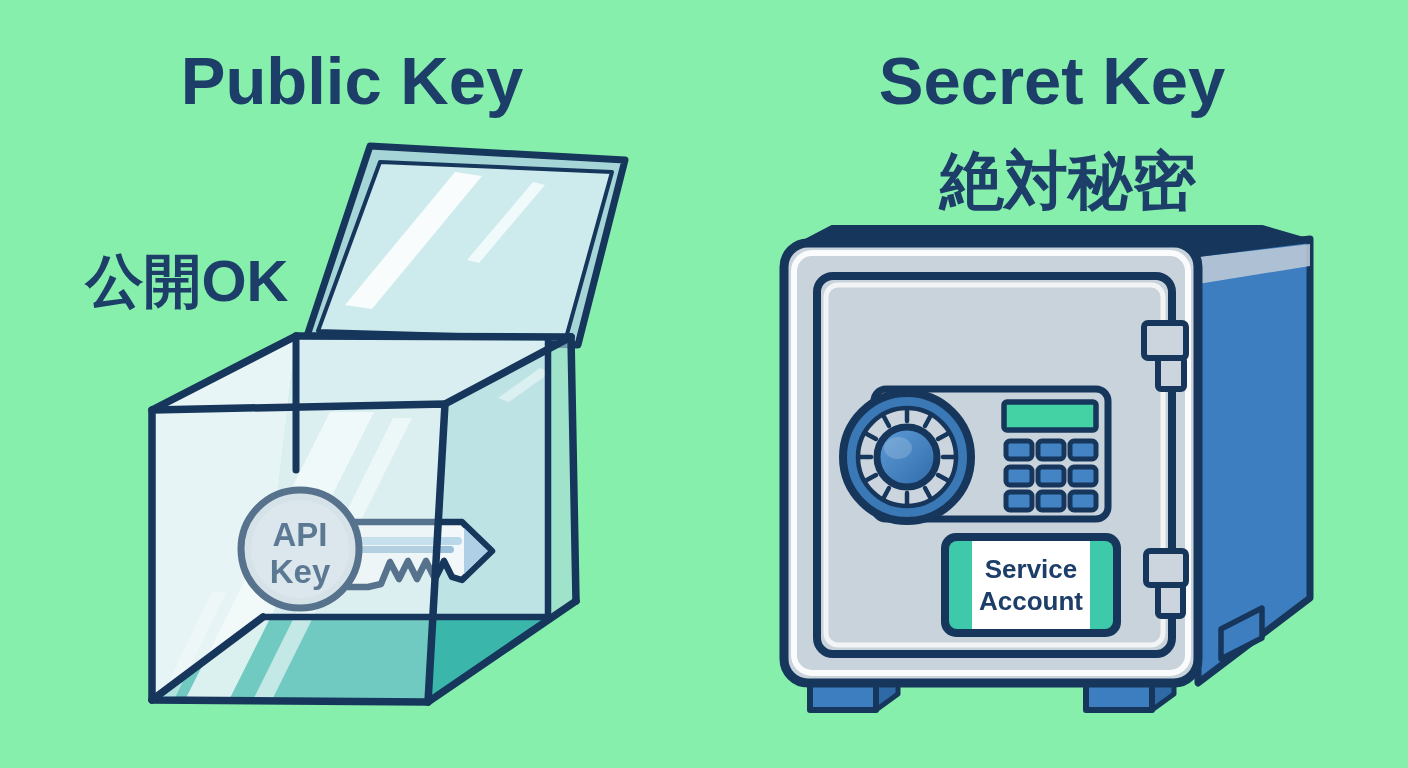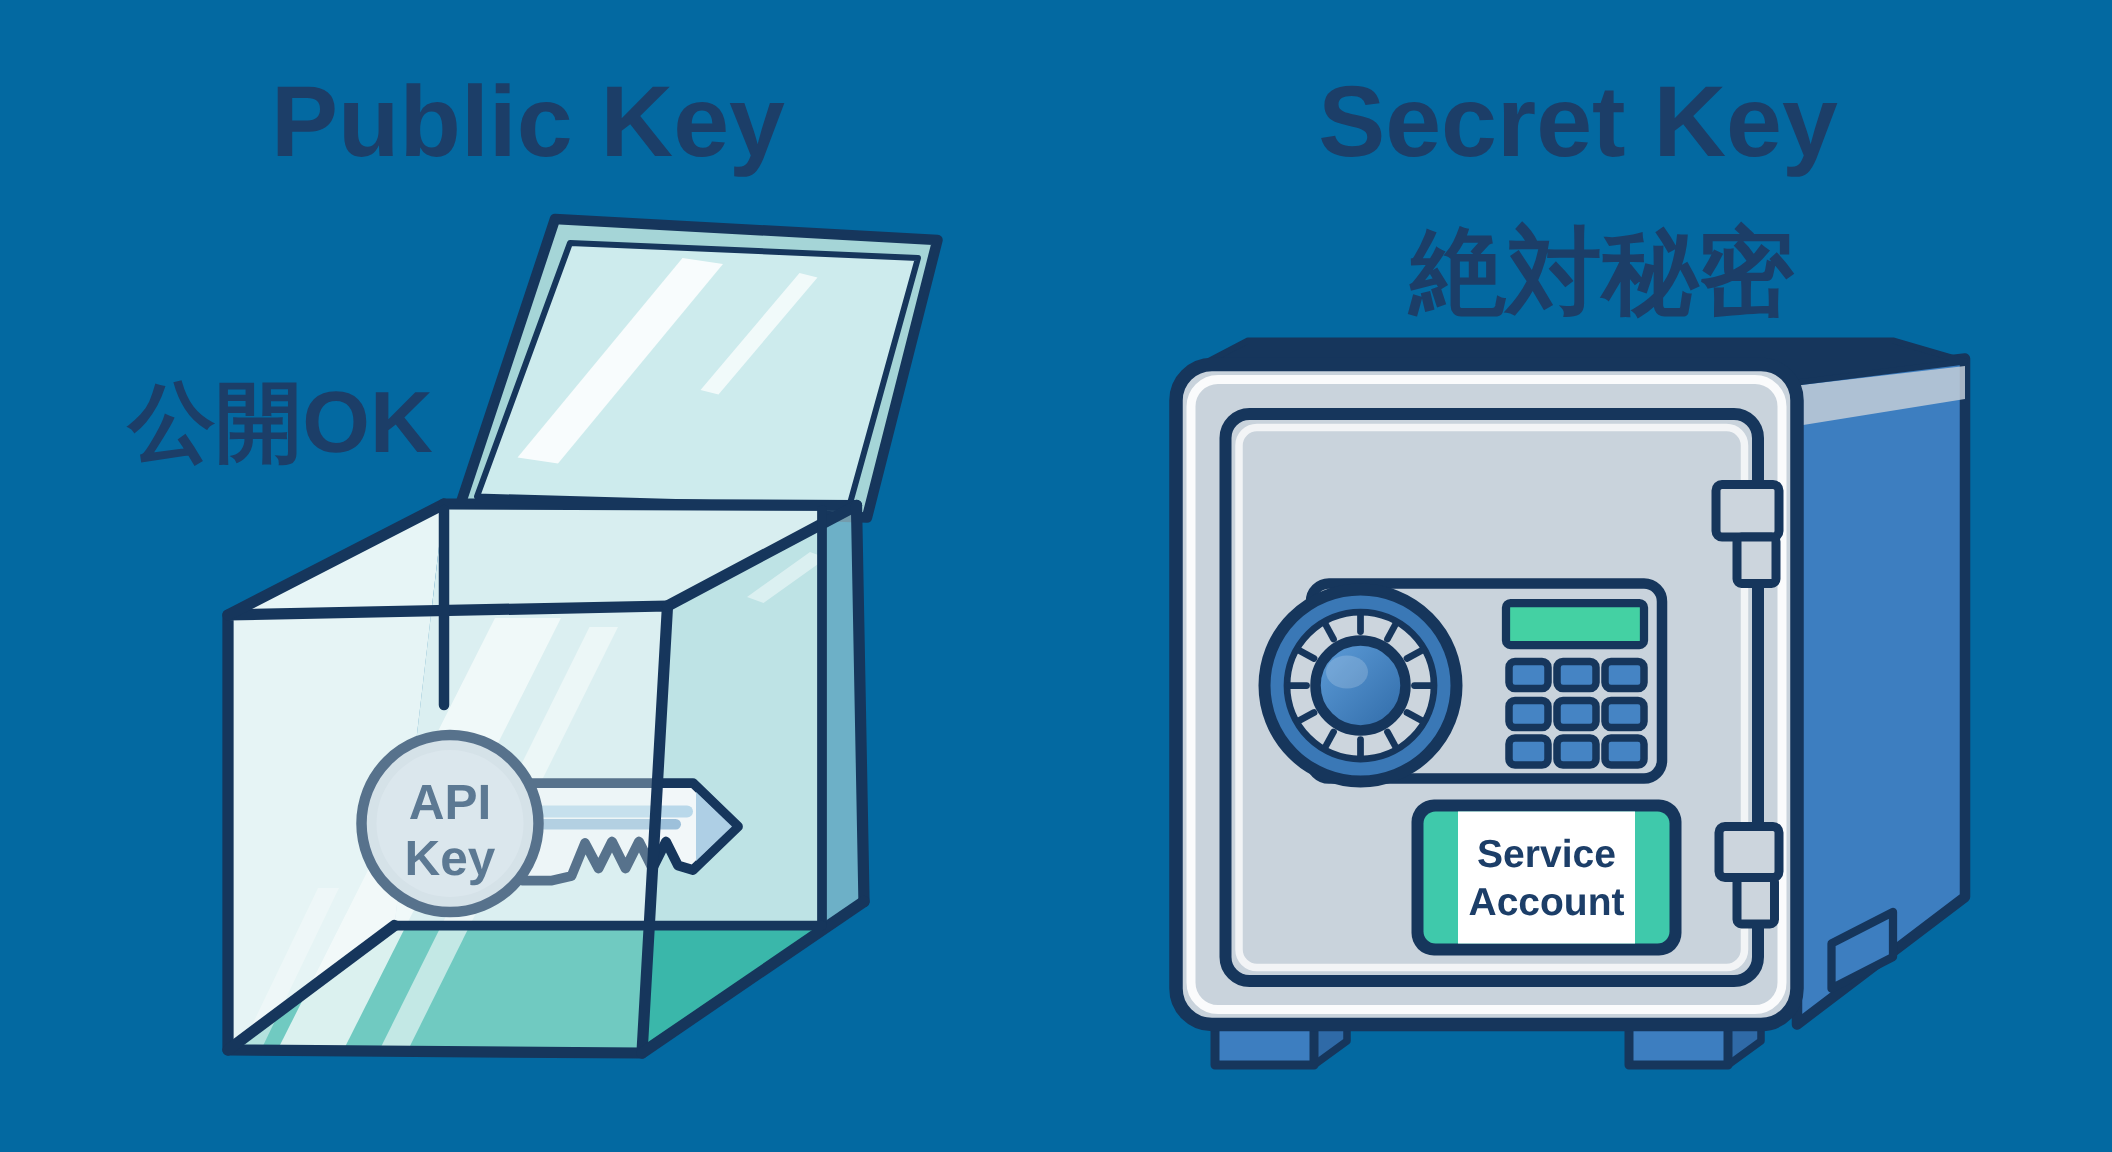--- a/index.html
+++ b/index.html
@@ -1,16 +1,16 @@
 <!DOCTYPE html>
 <html><head>
 <meta charset="utf-8">
 <style>
   html,body{margin:0;padding:0;background:#ffffff;}
-  .canvas{position:relative;width:1408px;height:768px;background:#0369a1;overflow:hidden;
+  .canvas{position:relative;width:1408px;height:768px;background:#86efac;overflow:hidden;
           font-family:"Liberation Sans","DejaVu Sans",sans-serif;}
   svg{position:absolute;left:0;top:0;}
   .title{font-family:"Liberation Sans","DejaVu Sans",sans-serif;font-weight:800;font-size:67px;fill:#1c3e68;}
   .cjk-sub{font-family:"Liberation Sans","DejaVu Sans",sans-serif;font-weight:800;font-size:64px;fill:#1c3e68;}
   .cjk-note{font-family:"Liberation Sans","DejaVu Sans",sans-serif;font-weight:800;font-size:58px;fill:#1c3e68;}
   .key-text{font-family:"Liberation Sans","DejaVu Sans",sans-serif;font-weight:700;font-size:33px;fill:#1d4066;}
   .plate-text{font-family:"Liberation Sans","DejaVu Sans",sans-serif;font-weight:700;font-size:26px;fill:#1c3e68;}
 </style>
 </head>
 <body>

